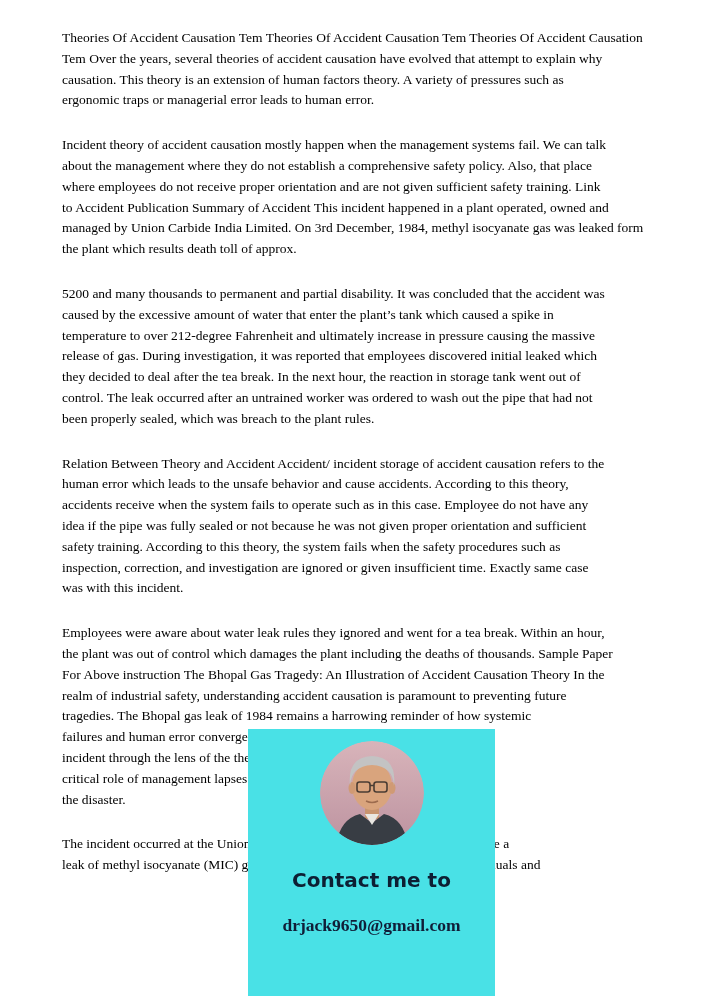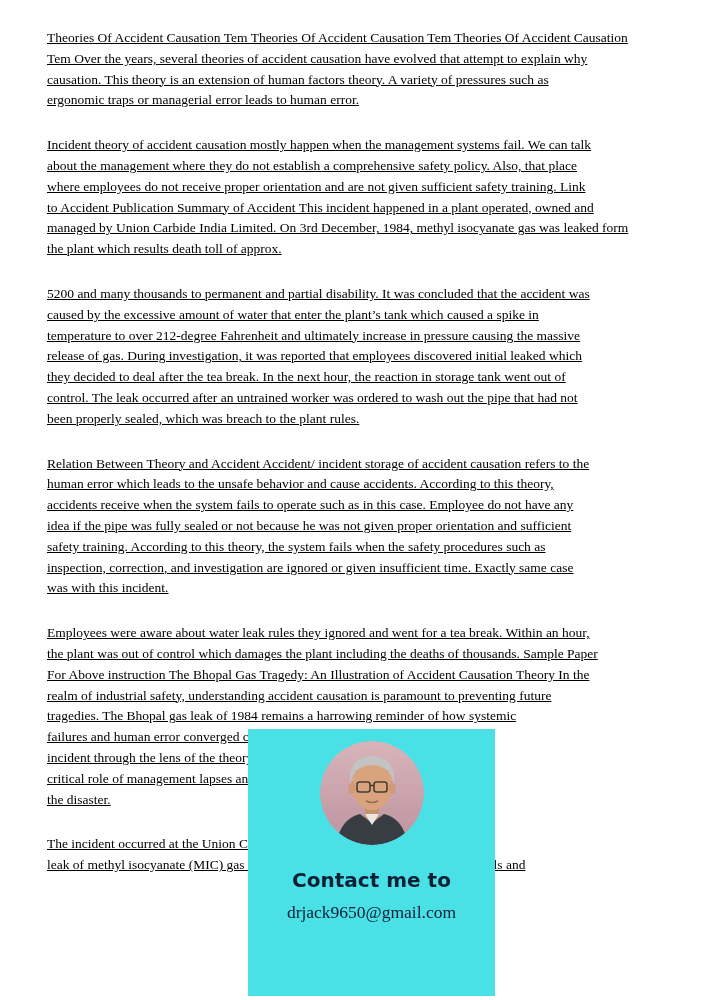--- a/index.html
+++ b/index.html
@@ -14,22 +14,21 @@
     overflow: hidden;
     font-family: "Liberation Serif", serif;
     color: #000000;
   }
   .doc {
     padding: 28px 45px 0 47px;
     font-size: 13.5px;
     line-height: 20.8px;
   }
   .para {
-    margin: 0 0 24px 0;
-    text-decoration: underline;
+    margin: 0 0 24px 15px;
   }
   .line {
     white-space: nowrap;
   }
   
   .overlay {
     position: absolute;
     left: 248px;
     top: 729px;
     width: 247px;
@@ -52,23 +51,23 @@
   }
   .overlay-heading {
     margin-top: 22px;
     font-family: "DejaVu Sans", sans-serif;
     font-weight: bold;
     font-size: 20px;
     line-height: 27px;
     color: #0d1f33;
   }
   .overlay-email {
-    margin-top: 8px;
+    margin-top: 21px;
     font-family: "Liberation Serif", serif;
-    font-weight: normal;
+    font-weight: bold;
     font-size: 17.5px;
     color: #101e38;
   }
 </style>
 </head>
 <body>
 
 <div class="doc">
     <div class="para">
       <div class="line">Theories Of Accident Causation Tem Theories Of Accident Causation Tem Theories Of Accident Causation</div>

